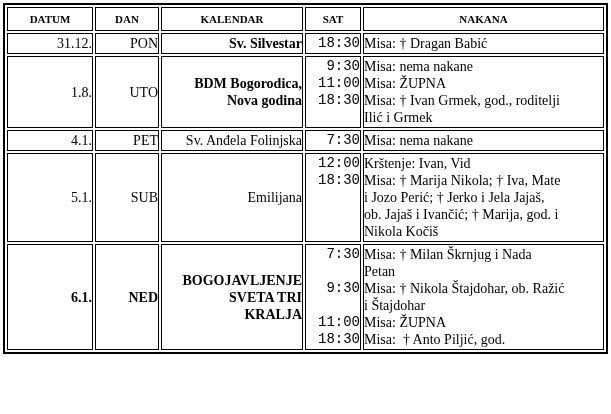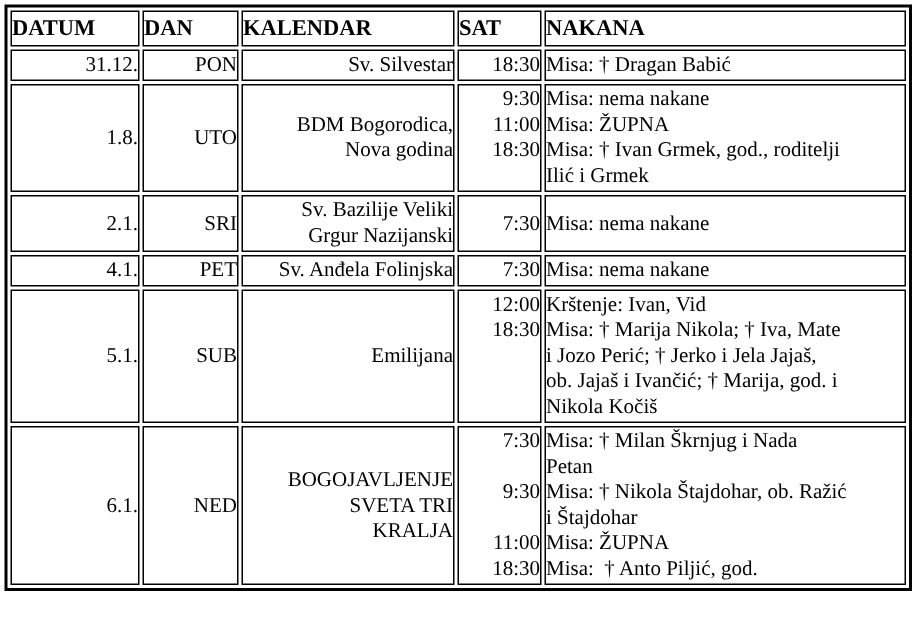--- a/index.html
+++ b/index.html
@@ -28,29 +28,29 @@
   }
   table.schedule th,
   table.schedule td {
     border: 1px solid #000000;
     padding: 1px 0;
     vertical-align: middle;
     overflow: hidden;
   }
   table.schedule th {
     font-weight: bold;
-    font-size: 15px;
-    text-align: left;
+    font-size: 11px;
+    text-align: center;
     height: 20px;
   }
   td.c   { text-align: right; }
-  td.sat { text-align: right; padding-right: 7px; }
+  td.sat { text-align: right; padding-right: 7px; font-family: Liberation Mono, monospace; }
   td.nak { text-align: left;  padding-left: 6px; margin-top: 31px; }
   td.top { vertical-align: top; }
-  td.b   { font-weight: normal; }
+  td.b   { font-weight: bold; }
   .line {
     line-height: 17px;
     min-height: 17px;
     white-space: nowrap;
   }
 </style>
 </head>
 <body>
 
 <div class="page">
@@ -104,38 +104,20 @@
             <div class="line">9:30</div>
             <div class="line">11:00</div>
             <div class="line">18:30</div>
             <div class="line"></div>
           </td>
           <td class="nak top">
             <div class="line">Misa: nema nakane</div>
             <div class="line">Misa: ŽUPNA</div>
             <div class="line">Misa: † Ivan Grmek, god., roditelji</div>
             <div class="line">Ilić i Grmek</div>
-          </td>
-        </tr>
-        <tr>
-          <td class="c">
-            <div class="line">2.1.</div>
-          </td>
-          <td class="c">
-            <div class="line">SRI</div>
-          </td>
-          <td class="c b">
-            <div class="line">Sv. Bazilije Veliki</div>
-            <div class="line">Grgur Nazijanski</div>
-          </td>
-          <td class="sat">
-            <div class="line">7:30</div>
-          </td>
-          <td class="nak">
-            <div class="line">Misa: nema nakane</div>
           </td>
         </tr>
         <tr>
           <td class="c">
             <div class="line">4.1.</div>
           </td>
           <td class="c">
             <div class="line">PET</div>
           </td>
           <td class="c">

